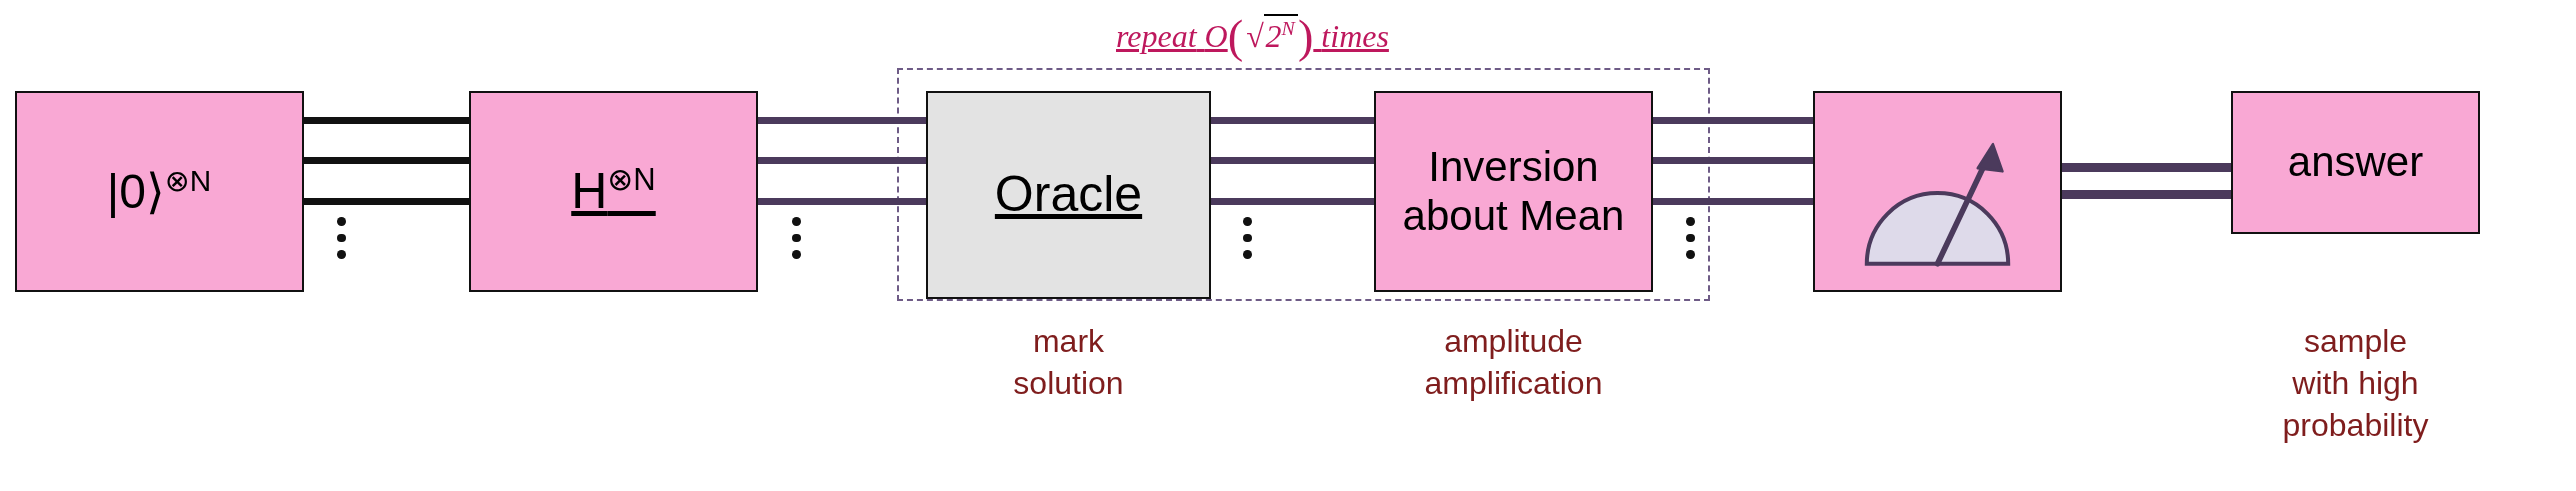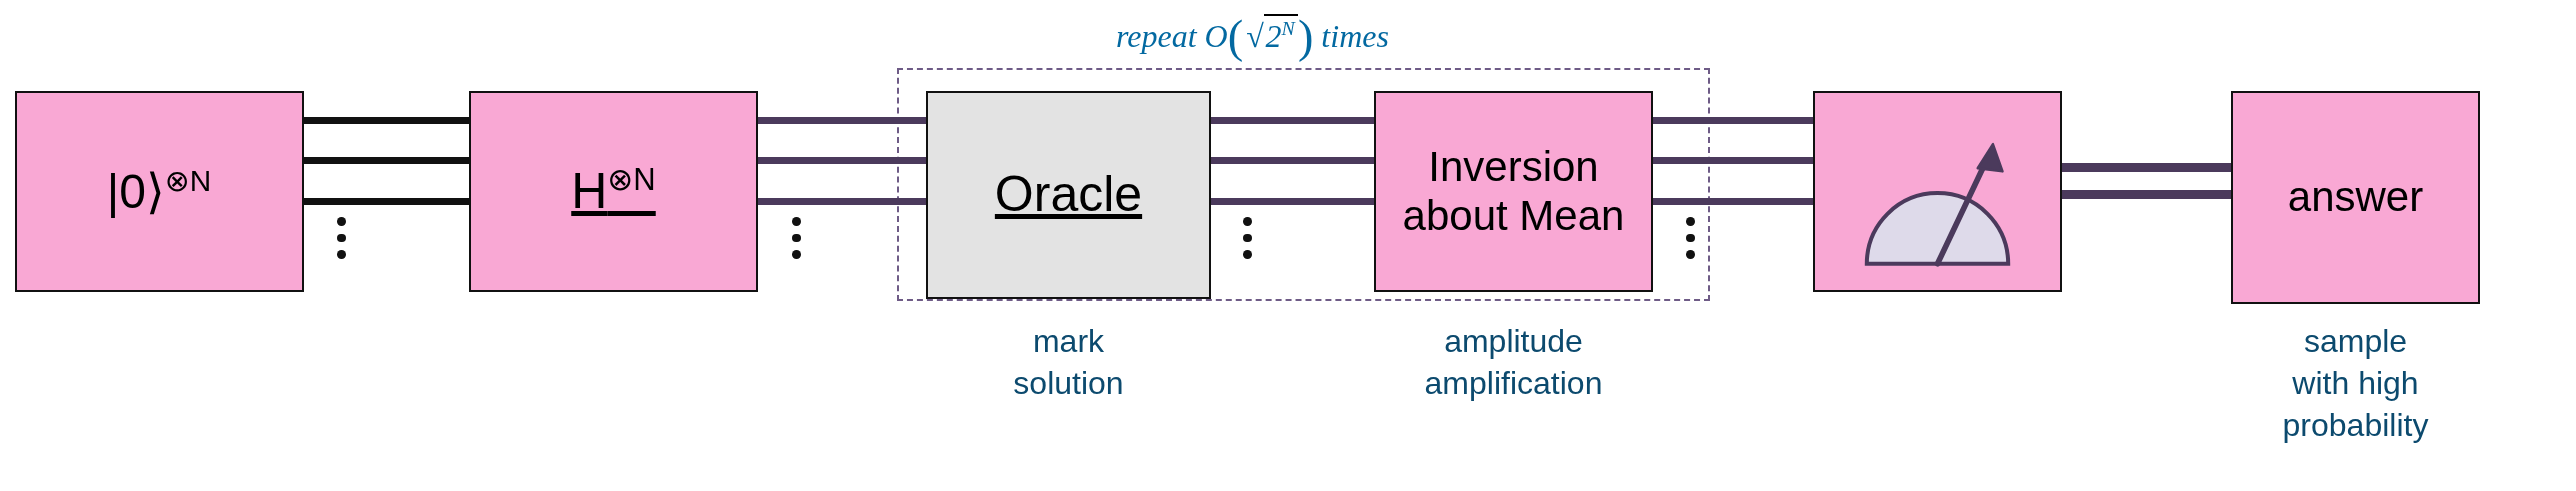--- a/index.html
+++ b/index.html
@@ -76,23 +76,24 @@
   .repeat-frame {
     position: absolute;
     box-sizing: border-box;
     border: 2.4px dashed #6E5B86;
     background: transparent;
   }
   .repeat-caption {
     position: absolute;
     font-style: italic;
     font-size: 32px;
-    color: #0369a1;
+    color: #be185d;
     white-space: nowrap;
     font-family: "Liberation Serif", serif;
+    text-decoration: underline;
   }
   .repeat-caption .math {
     font-family: "Liberation Serif", serif;
     font-style: italic;
   }
   .sqrt-wrap {
     display: inline-block;
     position: relative;
     padding-left: 3.2px;
   }
@@ -107,21 +108,21 @@
     display: inline-block;
     transform: translateY(4.8px);
     font-family: "Liberation Serif", serif;
   }
 
   
   .caption {
     position: absolute;
     text-align: center;
     font-size: 32px;
-    color: #0c4a6e;
+    color: #7f1d1d;
     line-height: 1.32;
     white-space: pre-line;
   }
 
   
   .meter-svg {
     position: absolute;
     pointer-events: none;
   }
 </style>
@@ -195,21 +196,21 @@
   </div>
   <svg class="meter-svg" style="left:1813px; top:91px;" width="249" height="201" viewBox="0 0 310 250">
     <path d="M 67 215 A 88 88 0 0 1 243 215 Z" fill="#DEDAEA" stroke="#4B3A5C" stroke-width="5"></path>
     <line x1="155" y1="215" x2="218" y2="82" stroke="#4B3A5C" stroke-width="7" stroke-linecap="round"></line>
     <polygon points="224,66 205,96 236,100" fill="#4B3A5C" stroke="#4B3A5C" stroke-width="3" stroke-linejoin="round"></polygon>
   </svg>
 
   <div class="wire purple" style="left:2062px; top:163px; width:169px; height:8.8px;"></div>
   <div class="wire purple" style="left:2062px; top:190px; width:169px; height:8.8px;"></div>
 
-  <div class="gate" style="left:2231px; top:91px; width:249px; height:213px;">
+  <div class="gate" style="left:2231px; top:91px; width:249px; height:143px;">
     <div class="gate-label">answer</div>
   </div>
 
   <div class="caption" style="left:926px; top:320px; width:285px;">mark
 solution</div>
 
   <div class="caption" style="left:1374px; top:320px; width:279px;">amplitude
 amplification</div>
 
   <div class="caption" style="left:2223px; top:320px; width:265px;">sample

